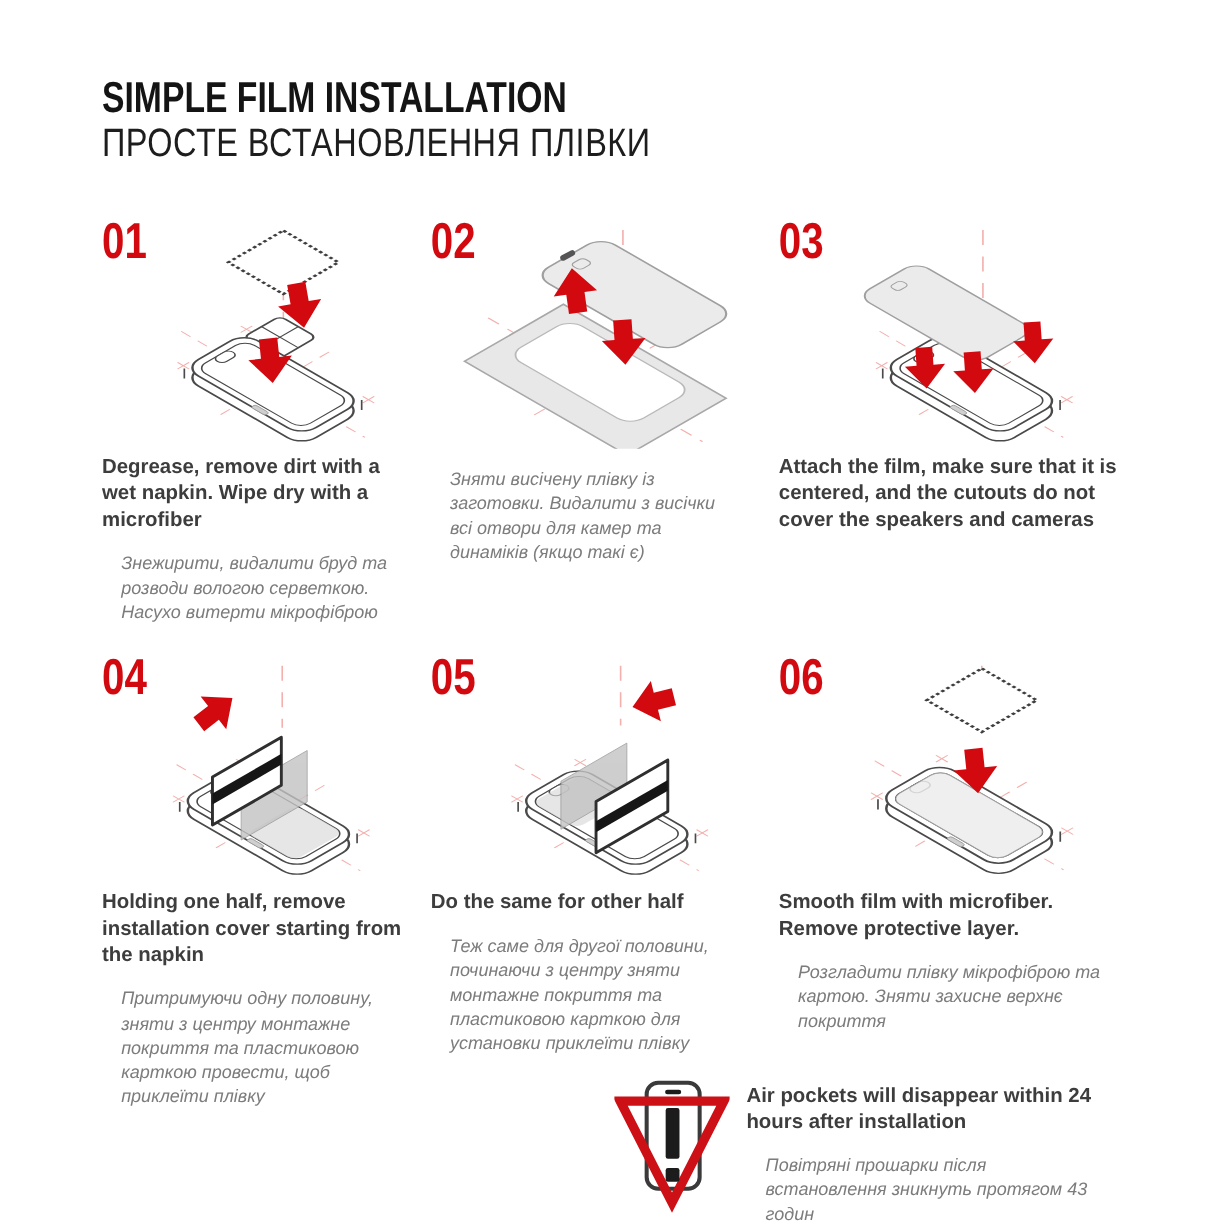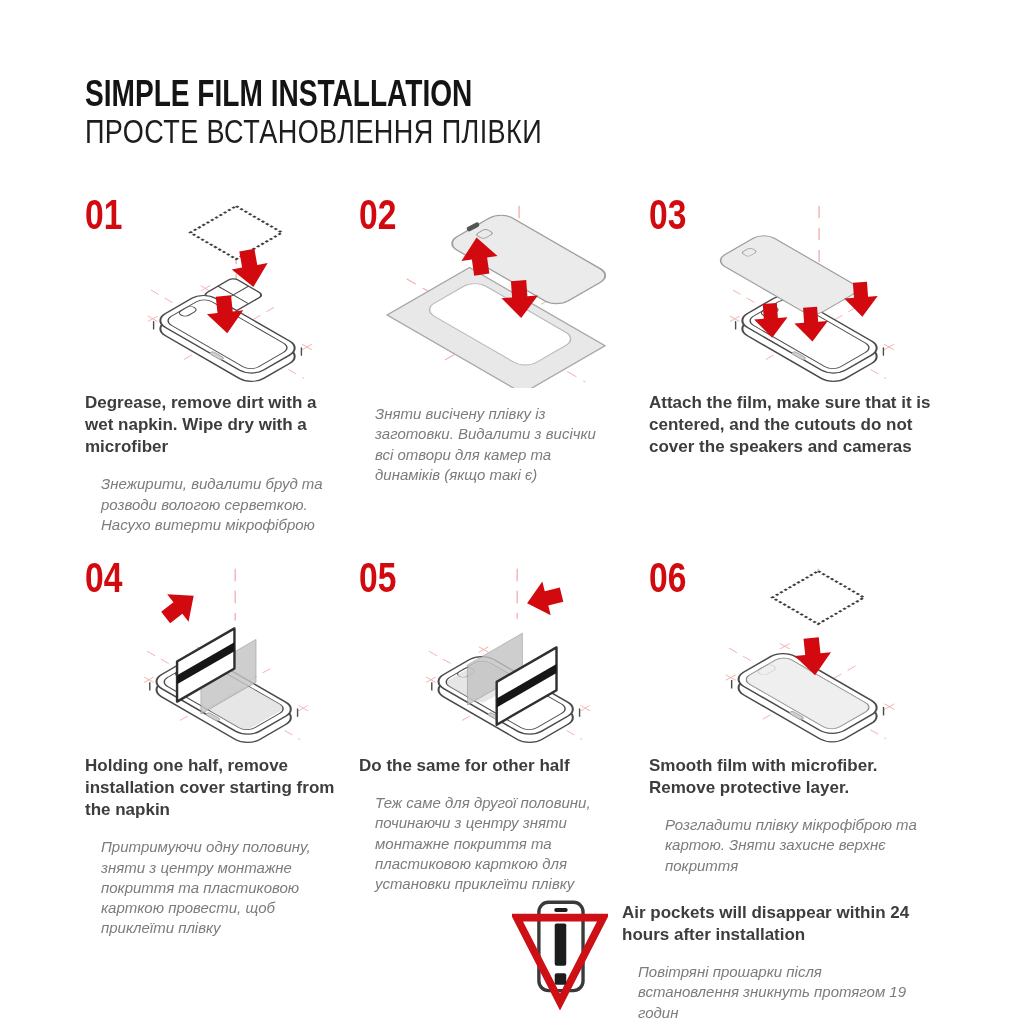--- a/index.html
+++ b/index.html
@@ -1,25 +1,25 @@
 <!DOCTYPE html>
 <html><head>
 <meta charset="utf-8">
 <style>
   html,body{margin:0;padding:0;background:#fff;}
   .page{position:relative;width:1024px;height:1024px;background:#ffffff;overflow:hidden;
         font-family:"Liberation Sans",sans-serif;color:#3d3d3d;}
   
-  .hdr{position:absolute;left:85px;top:76px;}
+  .hdr{position:absolute;left:85px;top:63px;}
   .hdr h1{margin:0;font-size:36px;line-height:1.0;font-weight:bold;color:#141414;
           letter-spacing:0px;transform:scaleX(.78);transform-origin:0 50%;white-space:nowrap;}
   .hdr h2{margin:3px 0 0;font-size:33px;line-height:1.0;font-weight:normal;color:#1d1d1d;
           letter-spacing:.5px;transform:scaleX(.82);transform-origin:0 50%;white-space:nowrap;}
   
-  .grid{position:absolute;left:85px;top:200px;width:862px;display:grid;
+  .grid{position:absolute;left:85px;top:186px;width:862px;display:grid;
         grid-template-columns:262px 278px 298px;column-gap:8px;row-gap:26px;align-items:start;gap:12px;}
   .step{position:relative;}
   .num{position:absolute;top:-6px;left:0;font-size:42px;font-weight:bold;color:#d20a10;
        transform:scaleX(.8);transform-origin:0 0;line-height:1;}
   .illus{display:block;width:100%;height:188px;margin:0 0 4px 0;}
   .en{margin:4px 0 5px;font-size:17px;font-weight:bold;color:#3d3d3d;line-height:1.3;padding-right:6px;}
   .ua{margin:16px;font-size:15px;font-style:italic;color:#7c7c7c;line-height:1.35;padding-right:6px;}
   
   .warn{position:absolute;left:512px;top:896px;width:420px;display:flex;gap:14px;align-items:flex-start;}
   .warn .txt .en{margin-top:6px;}
@@ -210,17 +210,17 @@
   <div class="warn">
     <svg width="96" height="122" viewBox="0 0 100 126">
       <rect x="28" y="6" width="46" height="92" rx="10" fill="#ffffff" stroke="#3a3a3a" stroke-width="3.5"></rect>
       <rect x="44" y="12" width="14" height="4" rx="2" fill="#1c1c1c"></rect>
       <path d="M5,22 H95 L50,110 Z" fill="none" stroke="#cc1016" stroke-width="8" stroke-linejoin="miter"></path>
       <rect x="44.5" y="28" width="12" height="44" rx="2" fill="#1c1c1c"></rect>
       <rect x="44.5" y="80" width="12" height="12" rx="2" fill="#1c1c1c"></rect>
     </svg>
     <div class="txt">
       <p class="en">Air pockets will disappear within 24 hours after installation</p>
-      <p class="ua">Повітряні прошарки після встановлення зникнуть протягом 19 годин</p>
+      <p class="ua">Повітряні прошарки після встановлення зникнуть протягом 43 годин</p>
     </div>
   </div>
 
 </div>
 
 </body></html>

